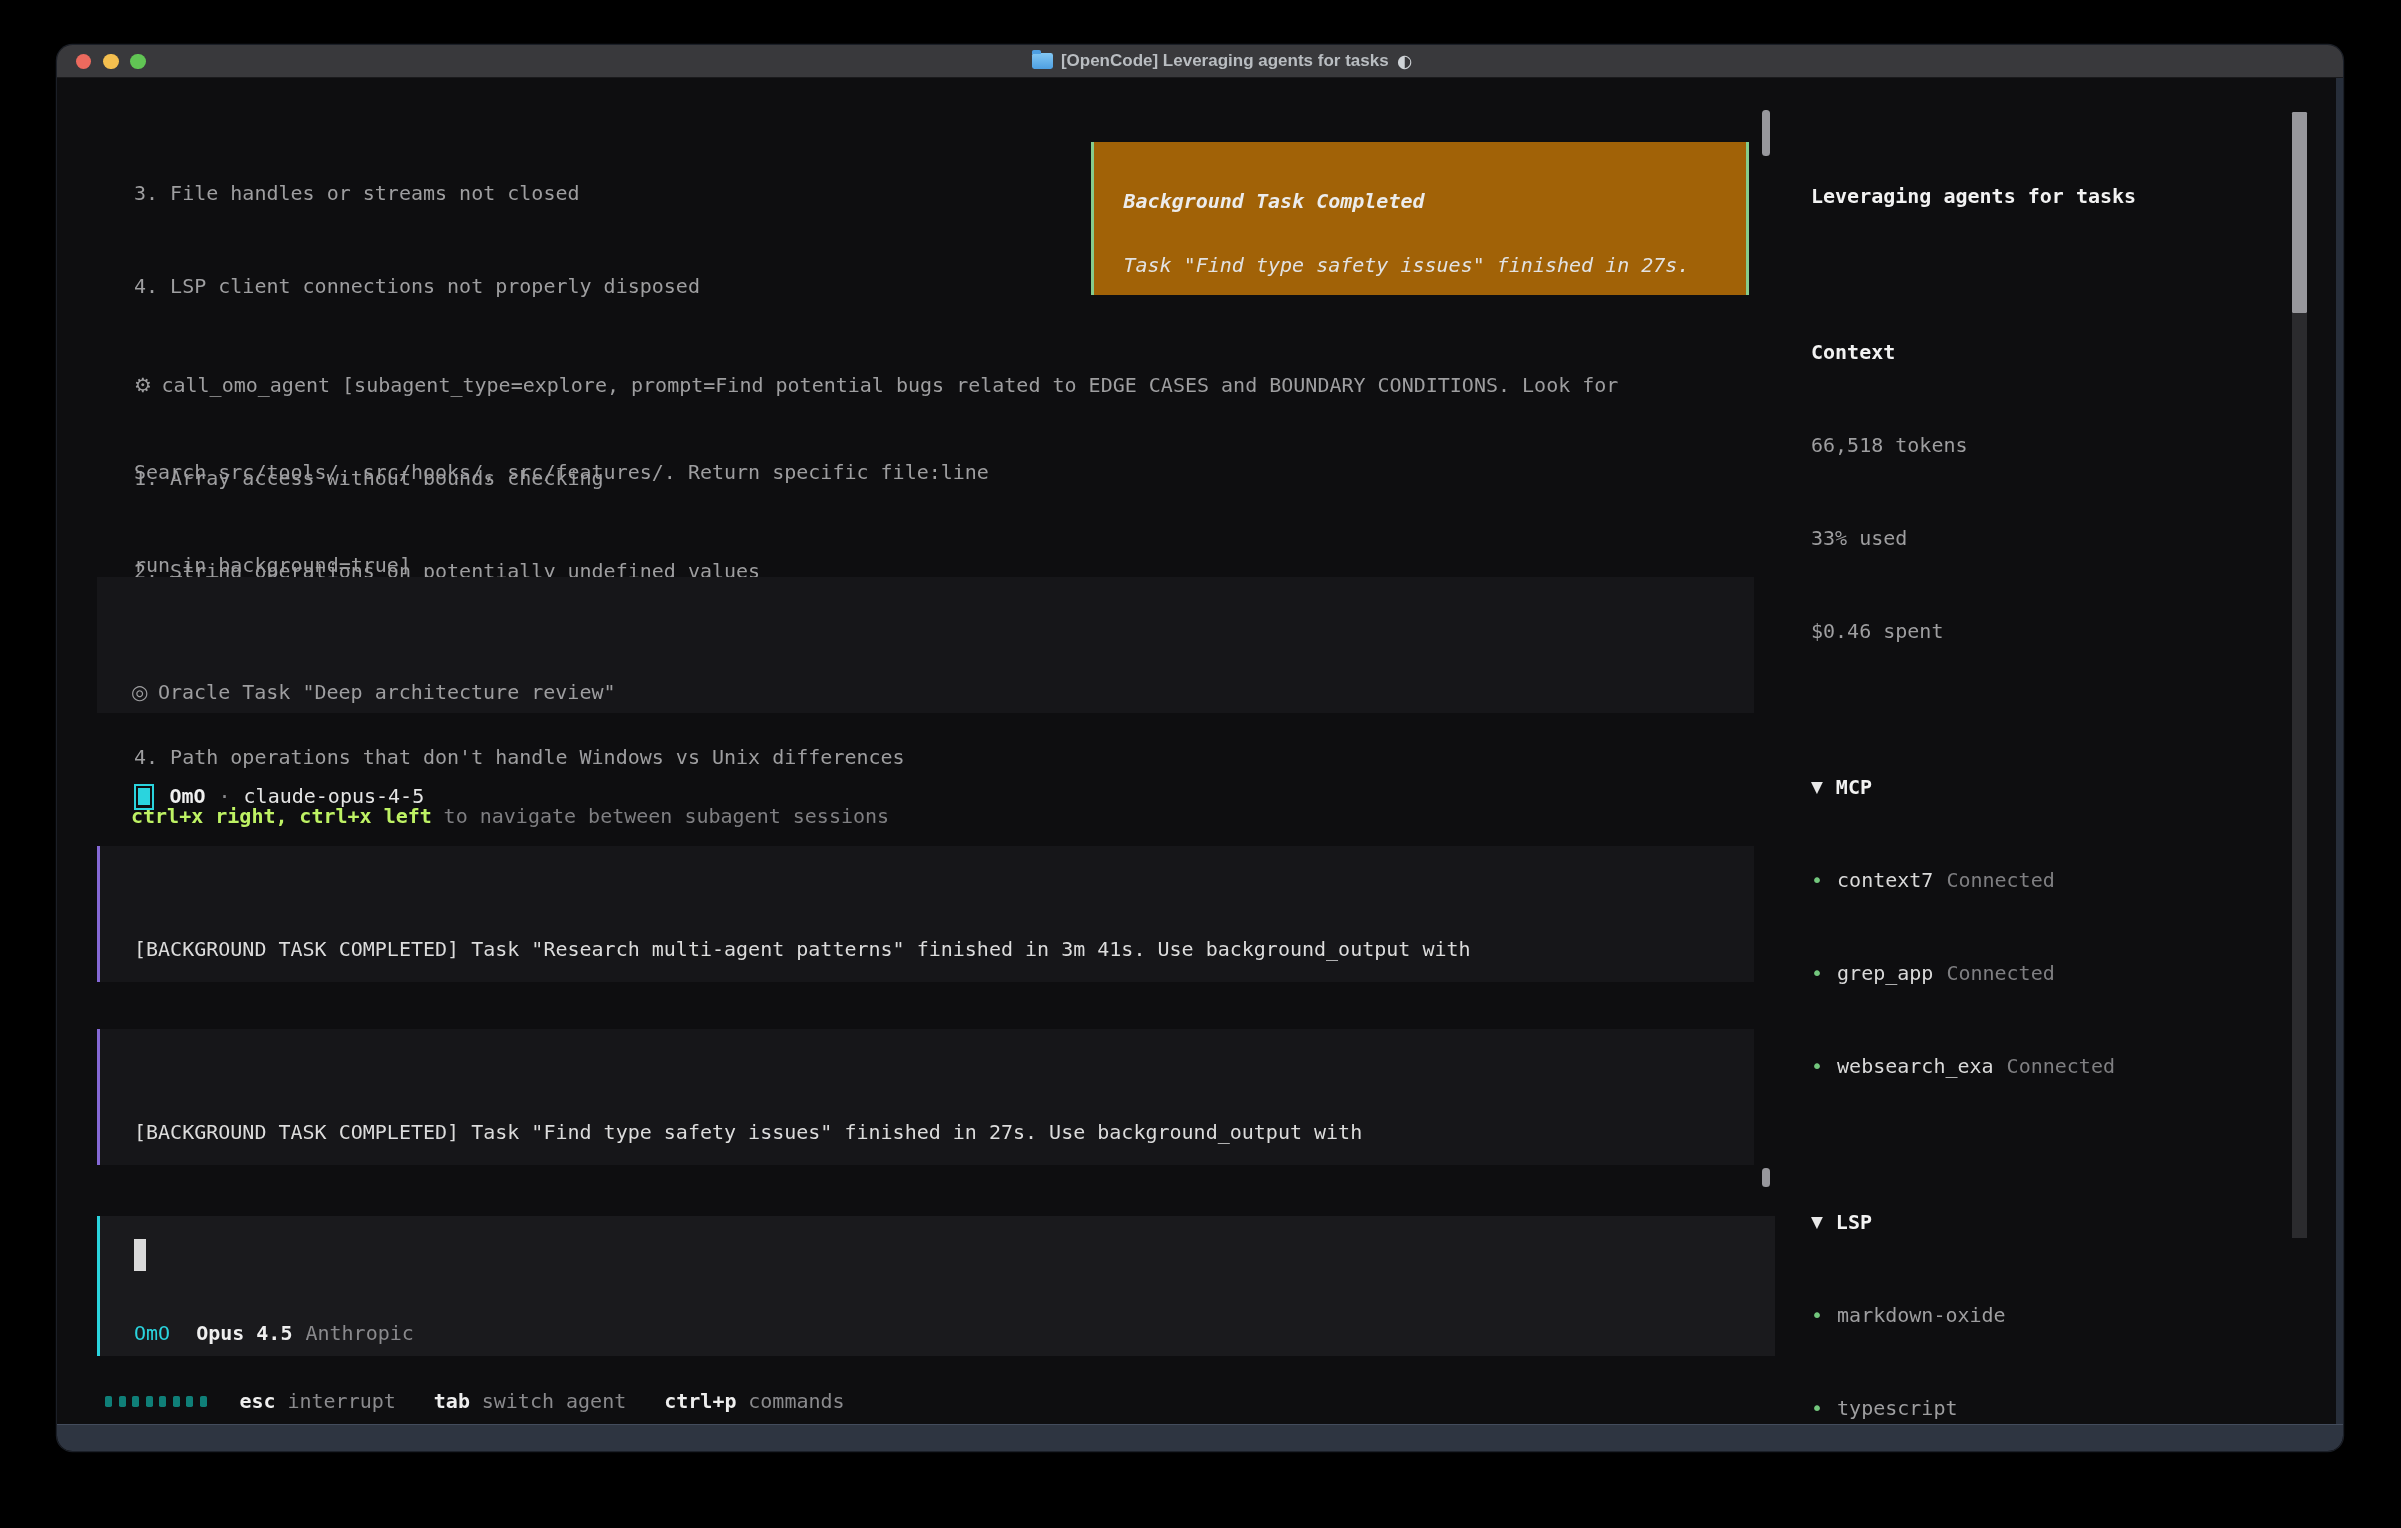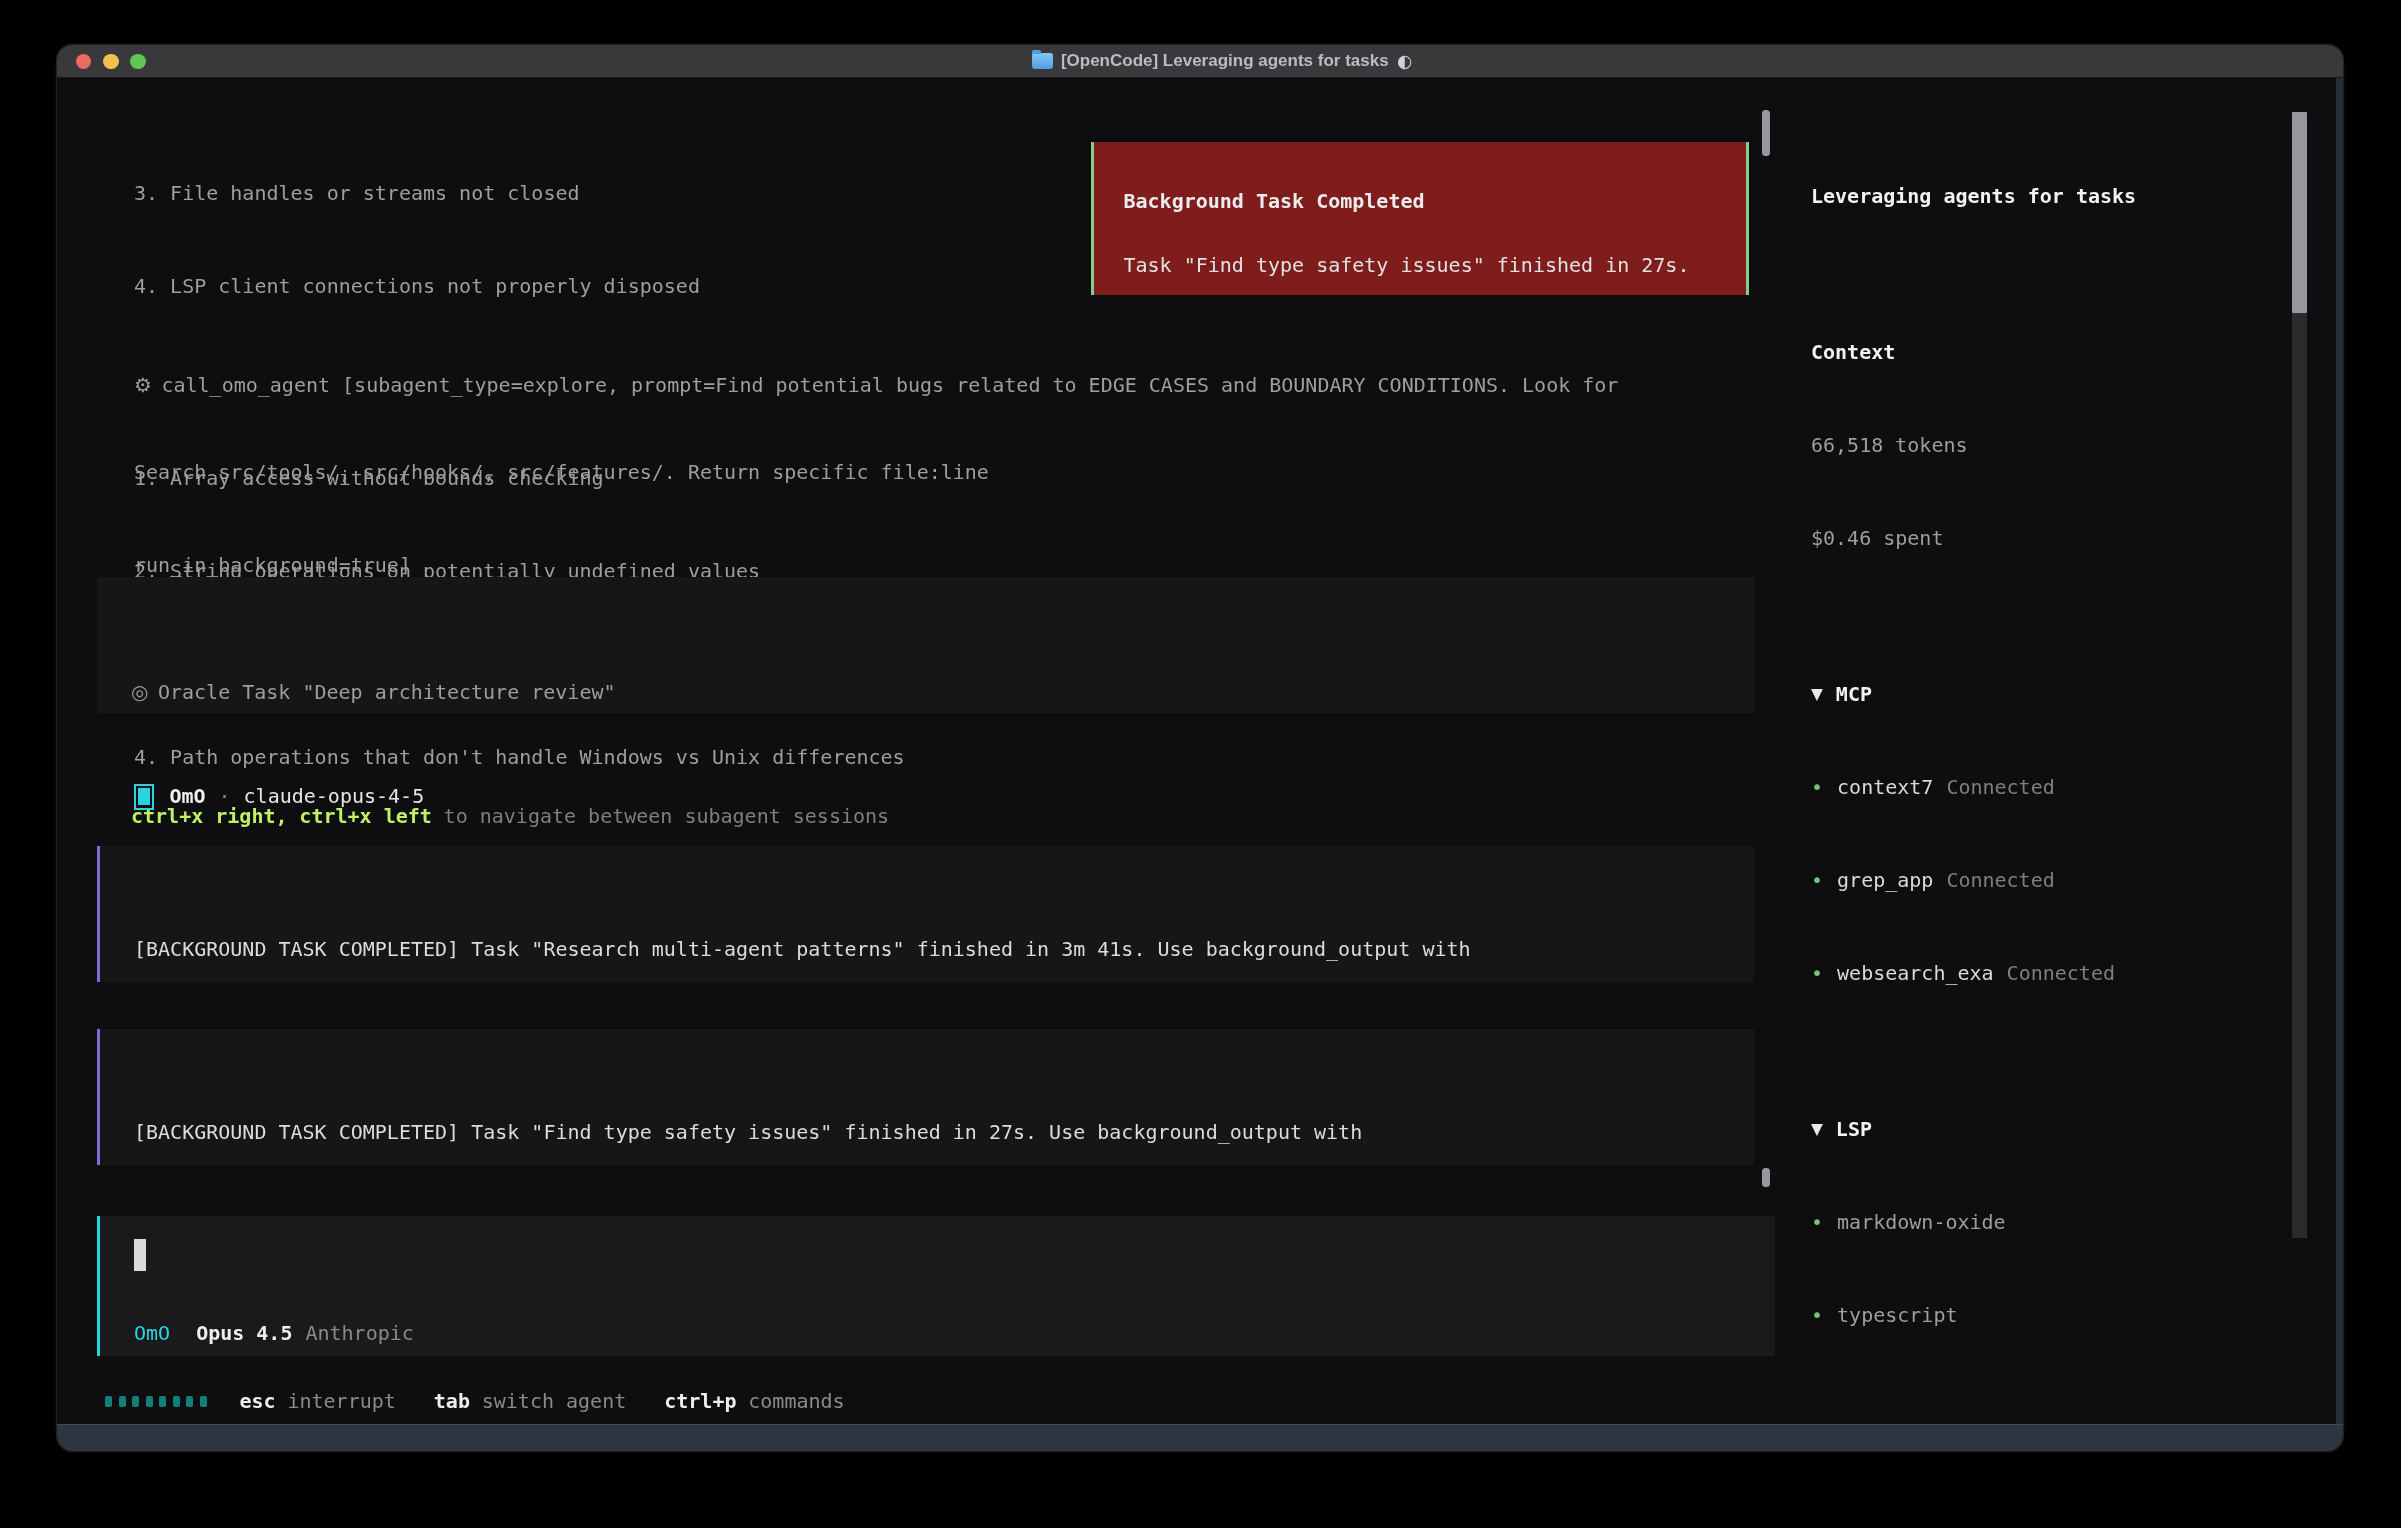--- a/index.html
+++ b/index.html
@@ -27,22 +27,22 @@
   .content { position:absolute; left:0; top:33px; right:0; bottom:27px; }
 
   .mono { font-size:20px; line-height:31px; color:#9e9ea0; white-space:pre; }
   .ln { min-height:31px; }
   .dim { color:#7f7f82; }
 
   .scrollback { position:absolute; left:77px; top:38px; }
   .toolblock  { position:absolute; left:77px; top:230px; }
   .gear { font-family:"DejaVu Sans",sans-serif; margin-right:9.5px; }
 
-  .toast { position:absolute; left:1034px; top:64px; width:658px; height:153px; background:#7f1d1d;
-           border-left:3px solid #86cd8d; border-right:3px solid #86cd8d; padding:44px 0 0 29.5px; }
+  .toast { position:absolute; left:1034px; top:64px; width:658px; height:153px; background:#a16207;
+           border-left:3px solid #86cd8d; border-right:3px solid #86cd8d; padding:44px 0 0 29.5px;font-style:italic; }
   .toast-title { color:#ececec; font-weight:bold; }
   .toast-body { margin-top:32.5px; color:#e2e2e2; }
 
   .panel { position:absolute; left:40px; width:1657px; background:#161619; }
   .oracle { top:499px; height:136px; padding:38px 0 0 34px; }
   .oracle-icon { font-family:"DejaVu Sans",sans-serif; margin-right:9.5px; }
   .oracle-hint { margin-top:31px; }
   .kbd { color:#bef264; font-weight:bold; margin-right:11.8px; }
 
   .agent-header { position:absolute; left:77px; top:703px; display:flex; align-items:center; }
@@ -202,20 +202,21 @@
     </div>
 
     <div class="vthumb main-thumb1"></div>
     <div class="vthumb main-thumb2"></div>
 
     <div class="sidebar mono">
       <div class="ln sb-title">Leveraging agents for tasks</div>
 
       <div class="ln sb-head mt">Context</div>
       <div class="ln sb-gray">66,518 tokens</div>
+      <div class="ln sb-gray">33% used</div>
       <div class="ln sb-gray">$0.46 spent</div>
 
       <div class="ln sb-head mt"><span class="tri">▼</span><span>MCP</span></div>
       <div class="ln sb-item"><span class="bullet">•</span><span class="sb-name">context7</span><span class="sb-status">Connected</span></div>
       <div class="ln sb-item"><span class="bullet">•</span><span class="sb-name">grep_app</span><span class="sb-status">Connected</span></div>
       <div class="ln sb-item"><span class="bullet">•</span><span class="sb-name">websearch_exa</span><span class="sb-status">Connected</span></div>
 
       <div class="ln sb-head mt"><span class="tri">▼</span><span>LSP</span></div>
       <div class="ln sb-item"><span class="bullet">•</span><span class="sb-gray">markdown-oxide</span></div>
       <div class="ln sb-item"><span class="bullet">•</span><span class="sb-gray">typescript</span></div>

